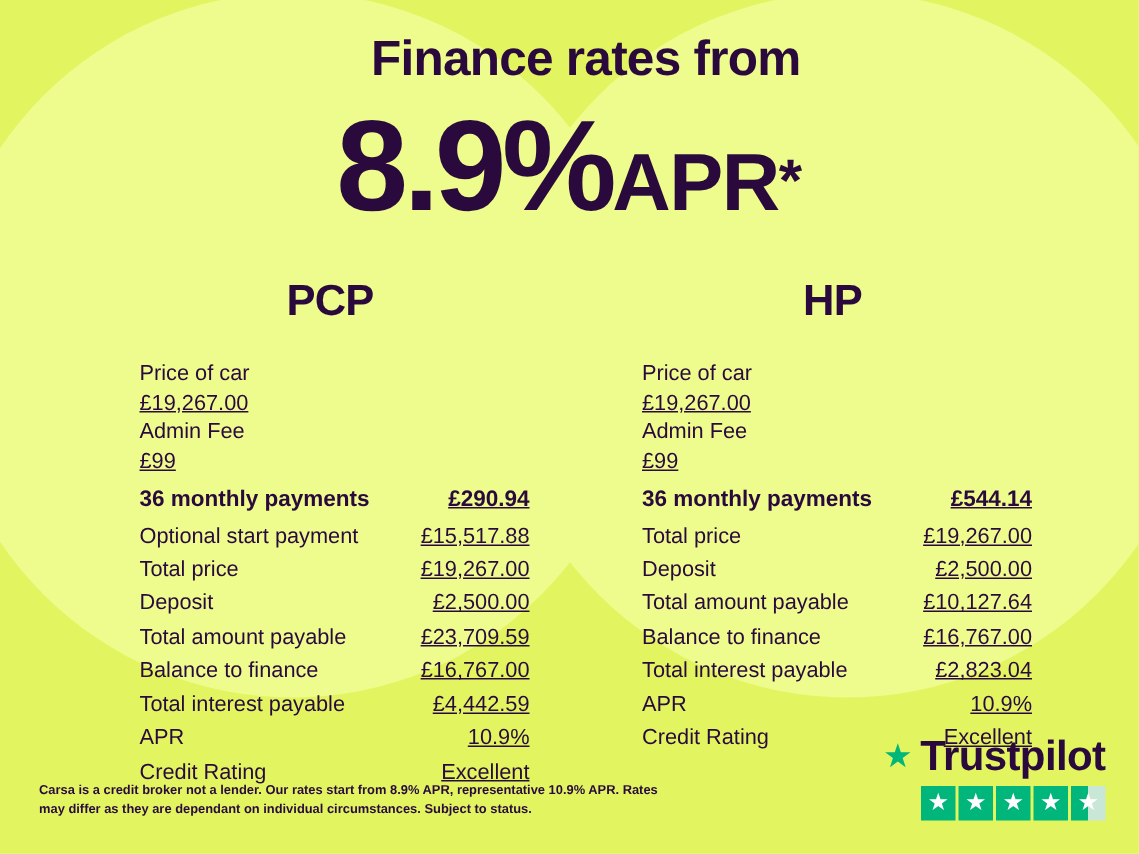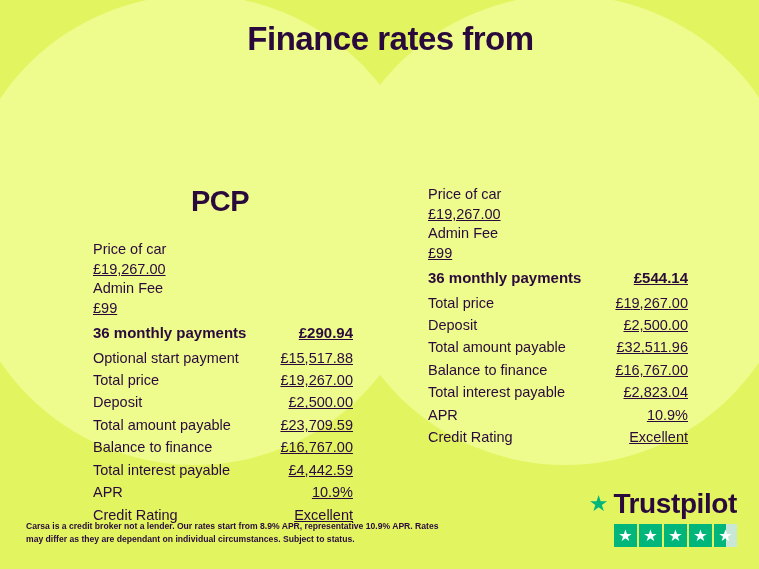--- a/index.html
+++ b/index.html
@@ -176,20 +176,23 @@
 <body>
 
 <div class="stage">
   <div class="blob blob-left"></div>
   <div class="blob blob-right"></div>
 
   <div class="content">
 
     <div class="headline">Finance rates from</div>
 
+    <div class="bigrate">
+      <span class="num">8.9%</span><span class="apr">APR</span><span class="star">*</span>
+    </div>
 
     <div class="col col-left">
       <div class="col-title">PCP</div>
       <div class="rows">
         <div class="row tight">
           <span class="label">Price of car</span>
           <span class="value">£19,267.00</span>
         </div>
         <div class="row tight">
           <span class="label">Admin Fee</span>
@@ -228,20 +231,21 @@
           <span class="value">10.9%</span>
         </div>
         <div class="row">
           <span class="label">Credit Rating</span>
           <span class="value">Excellent</span>
         </div>
       </div>
     </div>
 
     <div class="col col-right">
+      <div class="col-title">HP</div>
       <div class="rows">
         <div class="row tight">
           <span class="label">Price of car</span>
           <span class="value">£19,267.00</span>
         </div>
         <div class="row tight">
           <span class="label">Admin Fee</span>
           <span class="value">£99</span>
         </div>
         <div class="row bold">
@@ -251,21 +255,21 @@
         <div class="row">
           <span class="label">Total price</span>
           <span class="value">£19,267.00</span>
         </div>
         <div class="row">
           <span class="label">Deposit</span>
           <span class="value">£2,500.00</span>
         </div>
         <div class="row">
           <span class="label">Total amount payable</span>
-          <span class="value">£32,511.96</span>
+          <span class="value">£10,127.64</span>
         </div>
         <div class="row">
           <span class="label">Balance to finance</span>
           <span class="value">£16,767.00</span>
         </div>
         <div class="row">
           <span class="label">Total interest payable</span>
           <span class="value">£2,823.04</span>
         </div>
         <div class="row">

